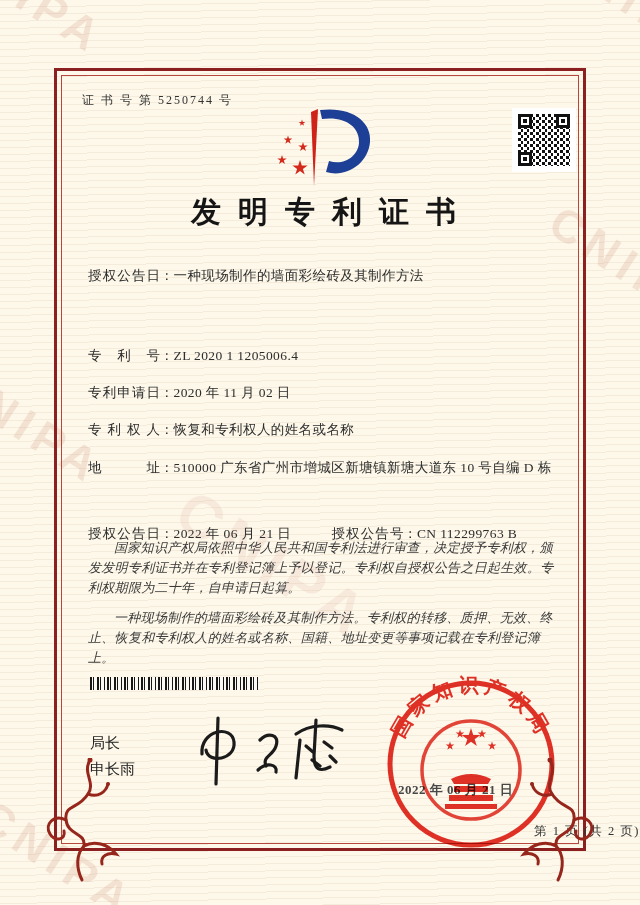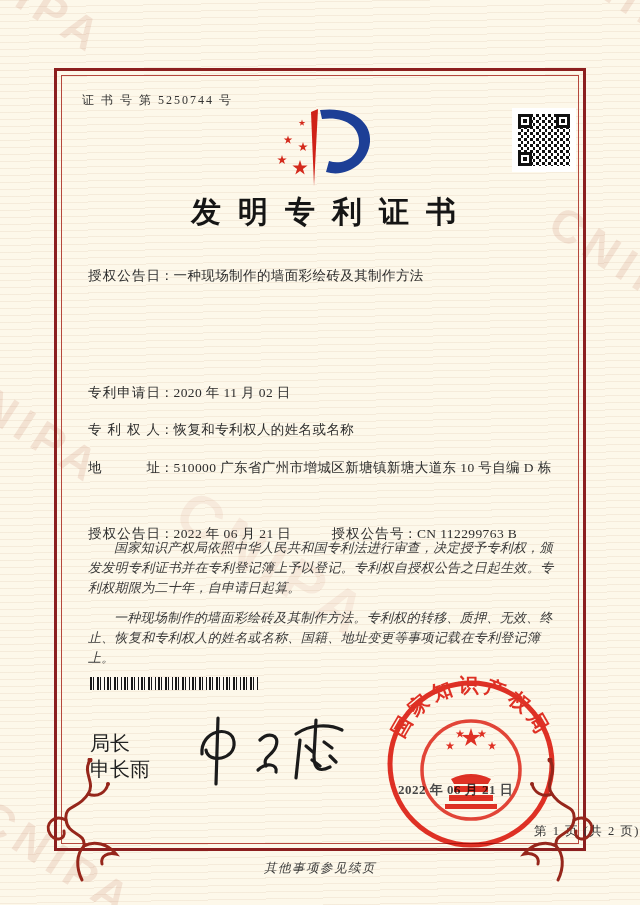--- a/index.html
+++ b/index.html
@@ -25,21 +25,21 @@
   .field-row{left:88px;width:480px;font-size:13.5px;line-height:20px;color:#2d2d2d;}
   .field-label{display:inline-block;width:72px;text-align:justify;text-align-last:justify;vertical-align:top;}
   .field-colon{display:inline-block;vertical-align:top;}
   .field-value{display:inline-block;max-width:388px;vertical-align:top;letter-spacing:0.4px;}
   .grant-group{display:inline-block;width:240px;vertical-align:top;}
   .paras{left:78px;width:487px;top:528px;}
   .paras p{margin:10px;font-size:13px;line-height:20px;text-indent:2em;font-style:italic;color:#3a3a3a;letter-spacing:0.3px;}
   
   .barcode{left:90px;top:677px;width:168px;height:13px;
       background:repeating-linear-gradient(90deg,#171717 0 2px,#fcf9f2 2px 3px,#171717 3px 4px,#fcf9f2 4px 7px,#171717 7px 9px,#fcf9f2 9px 10px,#171717 10px 11px,#fcf9f2 11px 14px,#171717 14px 15px,#fcf9f2 15px 17px);}
-  .director{left:90px;top:730px;font-size:20px;line-height:26px;color:#222;}
+  .director{left:90px;top:730px;font-size:15px;line-height:26px;color:#222;}
   .sig-svg{left:188px;top:712px;z-index:2;}
   .stamp-date{left:398px;top:781px;font-size:13px;font-weight:700;color:#474747;letter-spacing:0.5px;z-index:2;}
   .seal-svg{left:381px;top:674px;z-index:3;mix-blend-mode:multiply;opacity:0.95;}
   .page-num{left:0;right:0;top:823px;text-align:right;font-size:12.5px;letter-spacing:1.5px;color:#333;}
   .cont-note{left:0;right:0;top:860px;text-align:center;font-size:12.5px;letter-spacing:1.5px;font-style:italic;color:#3a3a3a;}
   .flourish{position:absolute;z-index:4;}
   .flourish.right{transform:scaleX(-1);}
 </style>
 </head>
 <body>
@@ -90,20 +90,23 @@
       <rect x="6" y="44" width="14" height="14" fill="#111"></rect>
         <rect x="9" y="47" width="8" height="8" fill="#fff"></rect>
         <rect x="11" y="49" width="4" height="4" fill="#111"></rect>
     </g>
   </svg>
 
   <div class="abs title">发明专利证书</div>
 
   <div class="abs field-row" style="top:266px;">
     <span class="field-label">授权公告日</span><span class="field-colon">：</span><span class="field-value">一种现场制作的墙面彩绘砖及其制作方法</span>
+  </div>
+  <div class="abs field-row" style="top:346px;">
+    <span class="field-label">专利号</span><span class="field-colon">：</span><span class="field-value">ZL 2020 1 1205006.4</span>
   </div>
   <div class="abs field-row" style="top:383px;">
     <span class="field-label">专利申请日</span><span class="field-colon">：</span><span class="field-value">2020 年 11 月 02 日</span>
   </div>
   <div class="abs field-row" style="top:420px;">
     <span class="field-label">专利权人</span><span class="field-colon">：</span><span class="field-value">恢复和专利权人的姓名或名称</span>
   </div>
   <div class="abs field-row" style="top:458px;">
     <span class="field-label">地址</span><span class="field-colon">：</span><span class="field-value">510000 广东省广州市增城区新塘镇新塘大道东 10 号自编 D 栋</span>
   </div>
@@ -157,21 +160,20 @@
       <polygon points="0,-1 .2245,-.309 .9511,-.309 .3633,.118 .5878,.809 0,.382 -.5878,.809 -.3633,.118 -.9511,-.309 -.2245,-.309" transform="translate(69,72) scale(4.5)"></polygon>
       <polygon points="0,-1 .2245,-.309 .9511,-.309 .3633,.118 .5878,.809 0,.382 -.5878,.809 -.3633,.118 -.9511,-.309 -.2245,-.309" transform="translate(79,60) scale(4.5)"></polygon>
       <polygon points="0,-1 .2245,-.309 .9511,-.309 .3633,.118 .5878,.809 0,.382 -.5878,.809 -.3633,.118 -.9511,-.309 -.2245,-.309" transform="translate(101,60) scale(4.5)"></polygon>
       <polygon points="0,-1 .2245,-.309 .9511,-.309 .3633,.118 .5878,.809 0,.382 -.5878,.809 -.3633,.118 -.9511,-.309 -.2245,-.309" transform="translate(111,72) scale(4.5)"></polygon>
       <path d="M64,130 h52 v5 h-52 Z M68,121 h44 v6 h-44 Z M73,112 h34 v6 h-34 Z M70,105 q20,-10 40,0 l-3,5 h-34 Z"></path>
     </g>
   </svg>
 
   <div class="abs page-num">第 1 页 (共 2 页)</div>
 
-  <div class="abs cont-note">其他事项参见续页</div>
 
   <svg class="flourish" style="left:28px;top:758px;" width="95" height="125" viewBox="0 0 95 125">
     <g stroke="#96261b" stroke-width="3" fill="none" stroke-linecap="round">
       <path d="M62,2 C54,16 68,24 60,36 C50,52 36,46 38,62 C40,78 58,74 56,88"></path>
       <path d="M38,62 C26,56 16,66 22,76 C27,84 38,82 36,73"></path>
       <path d="M56,88 C66,82 80,86 88,96 C80,94 72,98 74,106"></path>
       <path d="M60,36 C70,40 78,34 80,26"></path>
       <path d="M56,88 C48,96 48,110 54,122"></path>
       <circle cx="62" cy="2" r="2.5" fill="#96261b" stroke="none"></circle>
       <circle cx="80" cy="26" r="2" fill="#96261b" stroke="none"></circle>

